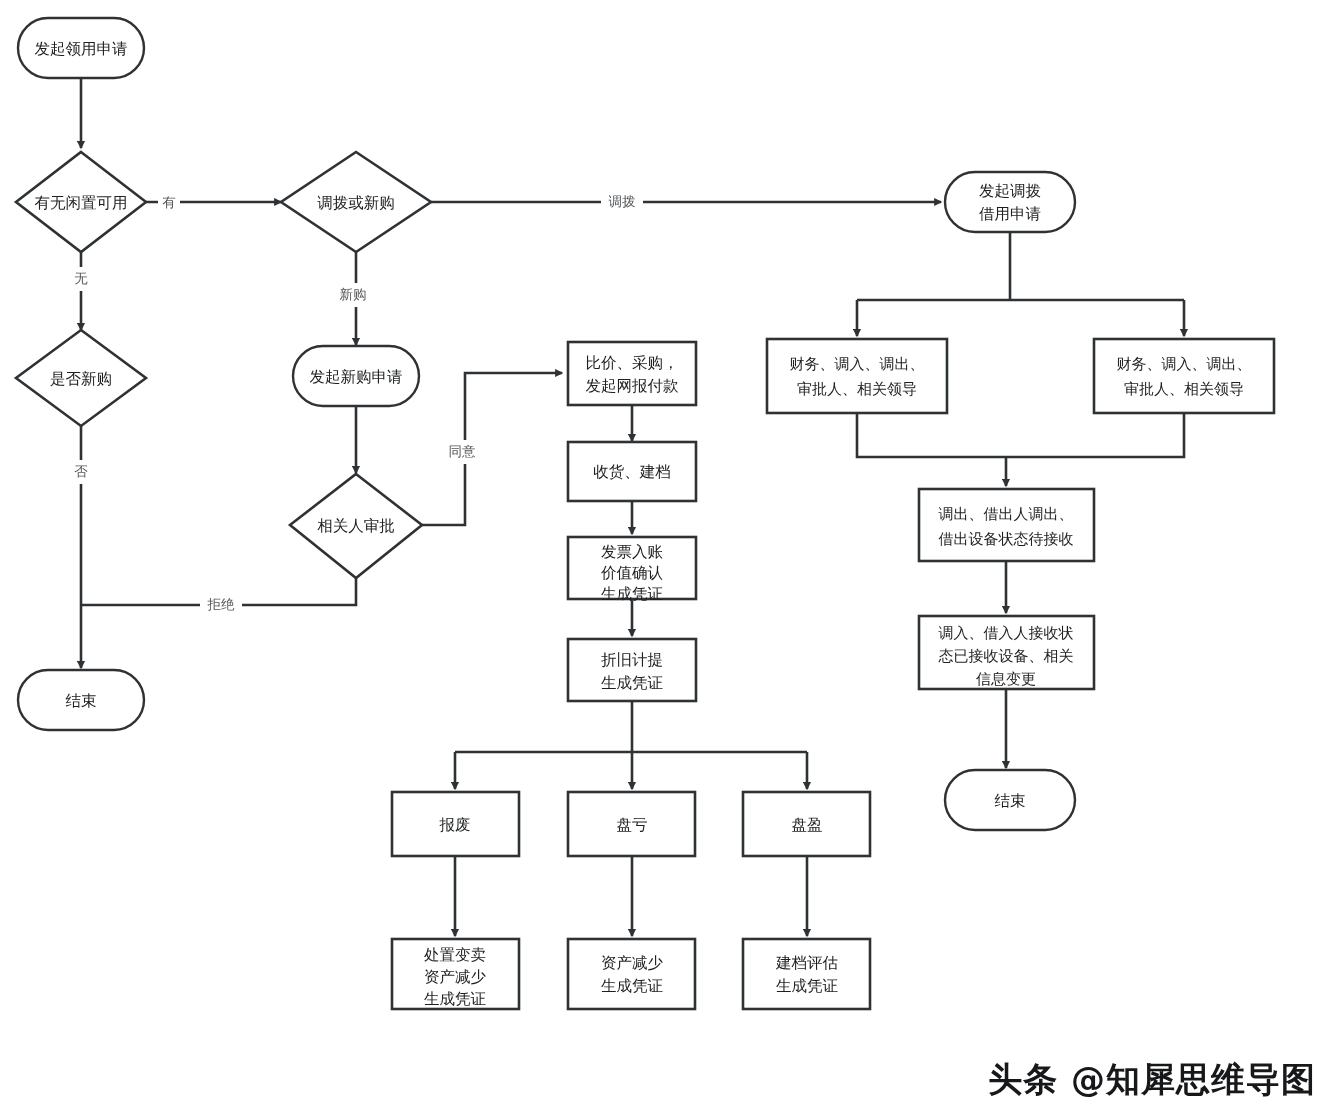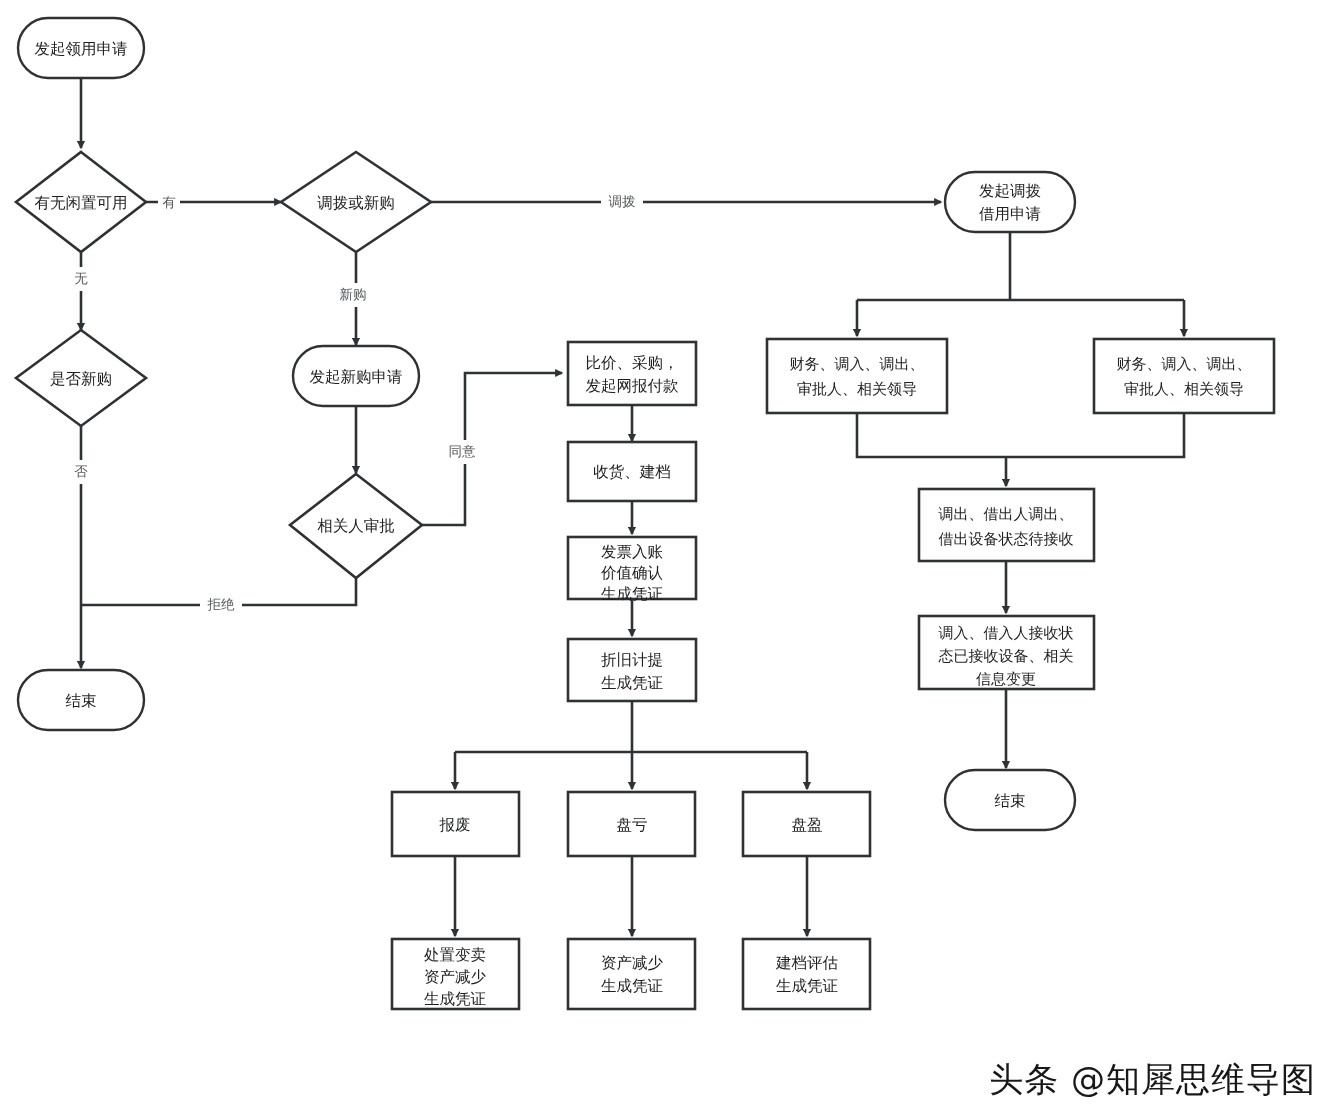--- a/index.html
+++ b/index.html
@@ -61,21 +61,21 @@
   }
   .edge-label-bg {
     fill: #ffffff;
   }
   #watermark {
     position: absolute;
     right: 14px;
     bottom: 14px;
     font-family: "DejaVu Sans", "Liberation Sans", sans-serif;
     font-size: 34px;
-    font-weight: normal;
+    font-weight: bold;
     color: #17181a;
     letter-spacing: 1px;
     line-height: 1;
     user-select: none;
   }
 </style>
 </head>
 <body>
 
 <div id="flow-root">

